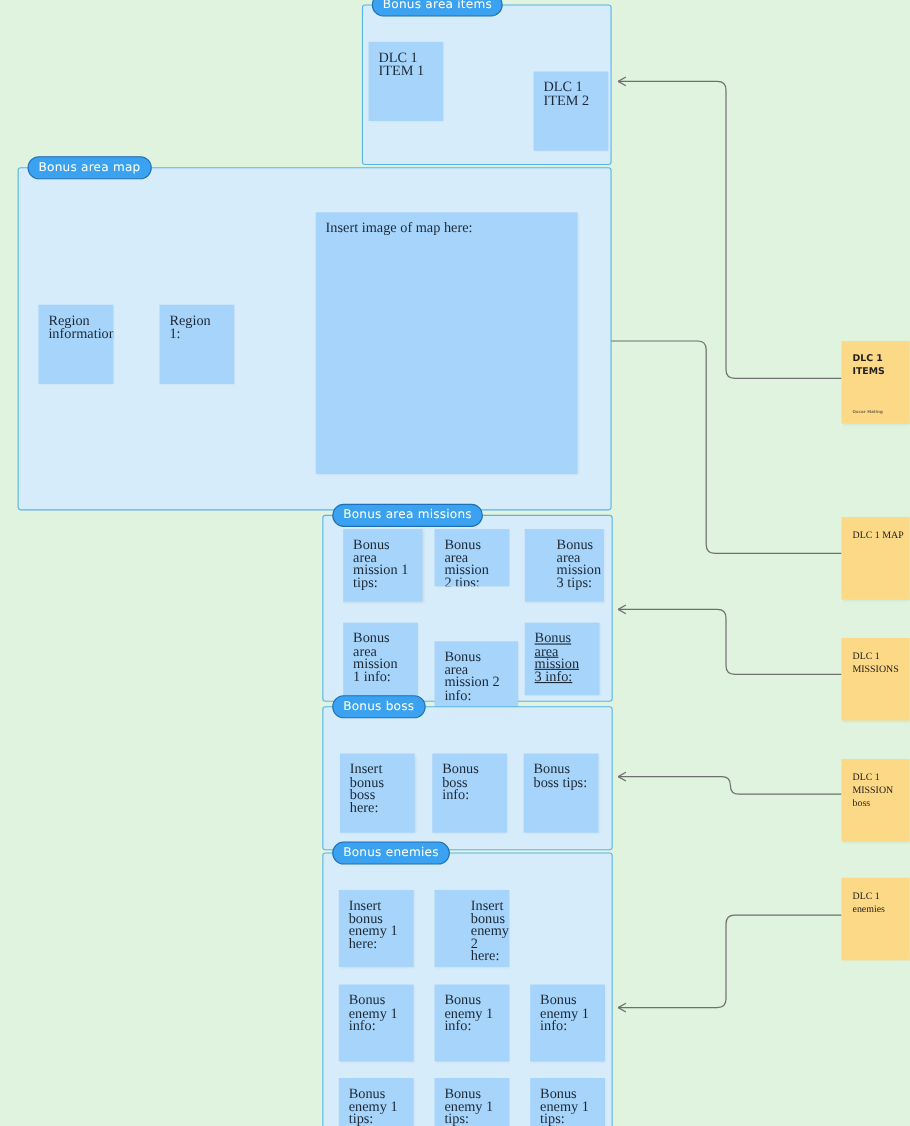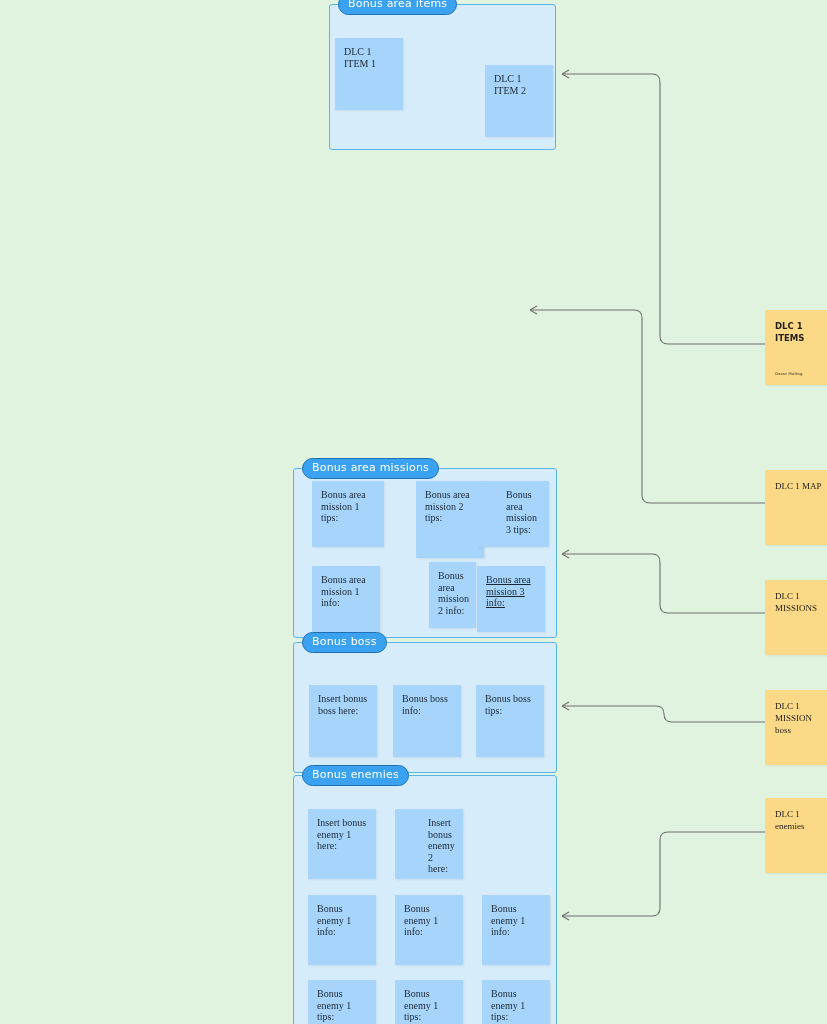--- a/index.html
+++ b/index.html
@@ -46,21 +46,21 @@
     letter-spacing: .2px;
   }
 
   
   .note {
     position: absolute;
     background: #a7d4fb;
     box-sizing: border-box;
     padding: 8px 9px;
     font-family: "Liberation Serif", serif;
-    font-size: 10px;
+    font-size: 13px;
     line-height: 11.5px;
     color: #1b2733;
     box-shadow: 1px 1px 2px rgba(0,0,0,.07);
     overflow: hidden;
   }
 
   
   .ynote {
     position: absolute;
     background: #fcd986;
@@ -138,28 +138,34 @@
       <path class="head" d="M562 916 L569 912 M562 916 L569 920"></path>
     </g>
   </svg>
 
   <div class="frame" style="left:329px; top:4px; width:227px; height:146px;">
     <div class="frame-label">Bonus area items</div>
     <div class="note" style="left:5px; top:33px; width:68px; height:72px;">DLC 1 ITEM 1</div>
     <div class="note" style="left:155px; top:33px; width:68px; height:72px;margin-top:27px;">DLC 1 ITEM 2</div>
   </div>
 
+  <div class="frame" style="left:16px; top:152px; width:540px; height:312px;">
+    <div class="frame-label">Bonus area map</div>
+    <div class="note" style="left:18px; top:124px; width:68px; height:72px;">Region information:</div>
+    <div class="note" style="left:128px; top:124px; width:68px; height:72px;">Region 1:</div>
+    <div class="note" style="left:270px; top:40px; width:238px; height:238px;">Insert image of map here:</div>
+  </div>
 
   <div class="frame" style="left:293px; top:468px; width:264px; height:170px;">
     <div class="frame-label">Bonus area missions</div>
     <div class="note" style="left:18px; top:12px; width:72px; height:66px;">Bonus area mission 1 tips:</div>
-    <div class="note" style="left:101px; top:12px; width:68px; height:77px;margin-left:21px;">Bonus area mission 2 tips:</div>
+    <div class="note" style="left:101px; top:12px; width:68px; height:52px;">Bonus area mission 2 tips:</div>
     <div class="note" style="left:183px; top:12px; width:72px; height:66px;padding-left:29px;">Bonus area mission 3 tips:</div>
     <div class="note" style="left:18px; top:97px; width:68px; height:66px;">Bonus area mission 1 info:</div>
-    <div class="note" style="left:101px; top:93px; width:47px; height:66px;margin-left:34px;">Bonus area mission 2 info:</div>
+    <div class="note" style="left:101px; top:114px; width:76px; height:66px;">Bonus area mission 2 info:</div>
     <div class="note" style="left:183px; top:97px; width:68px; height:66px;text-decoration:underline;">Bonus area mission 3 info:</div>
   </div>
 
   <div class="frame" style="left:293px; top:642px; width:264px; height:131px;">
     <div class="frame-label">Bonus boss</div>
     <div class="note" style="left:15px; top:42px; width:68px; height:72px;">Insert bonus boss here:</div>
     <div class="note" style="left:99px; top:42px; width:68px; height:72px;">Bonus boss info:</div>
     <div class="note" style="left:182px; top:42px; width:68px; height:72px;">Bonus boss tips:</div>
   </div>
 

